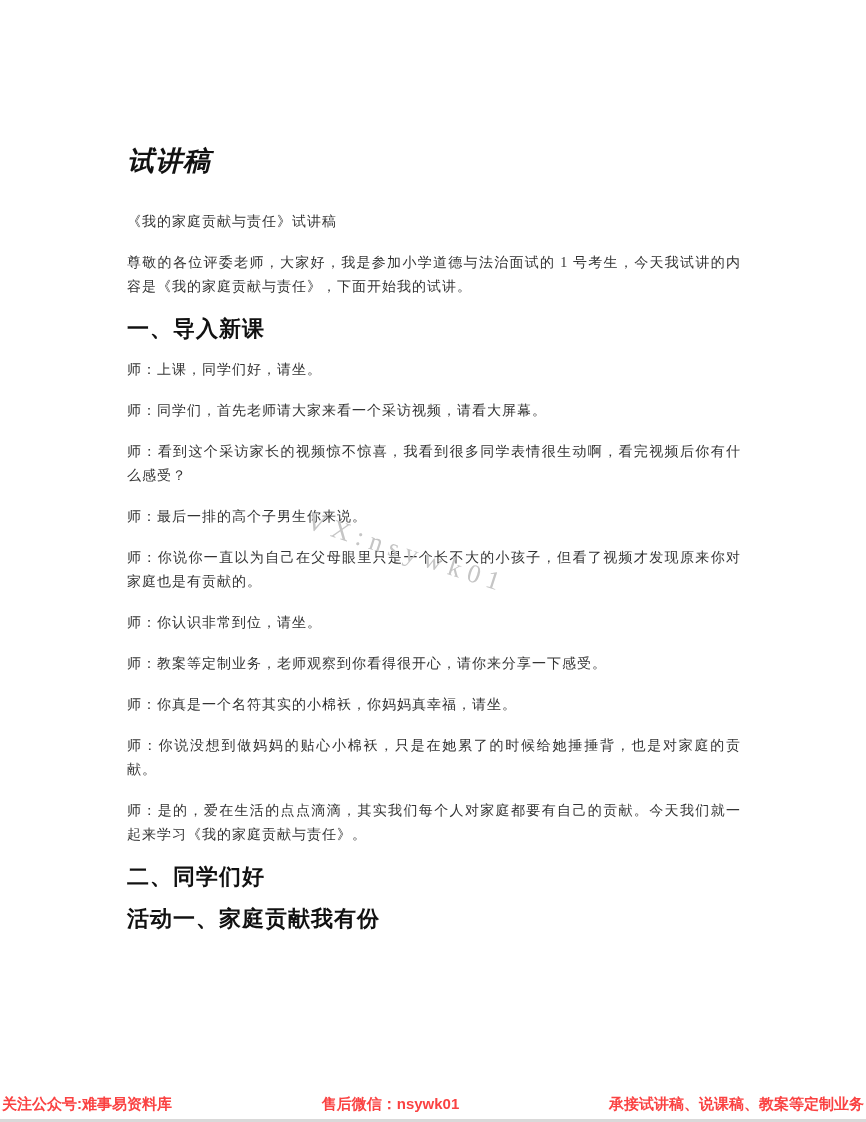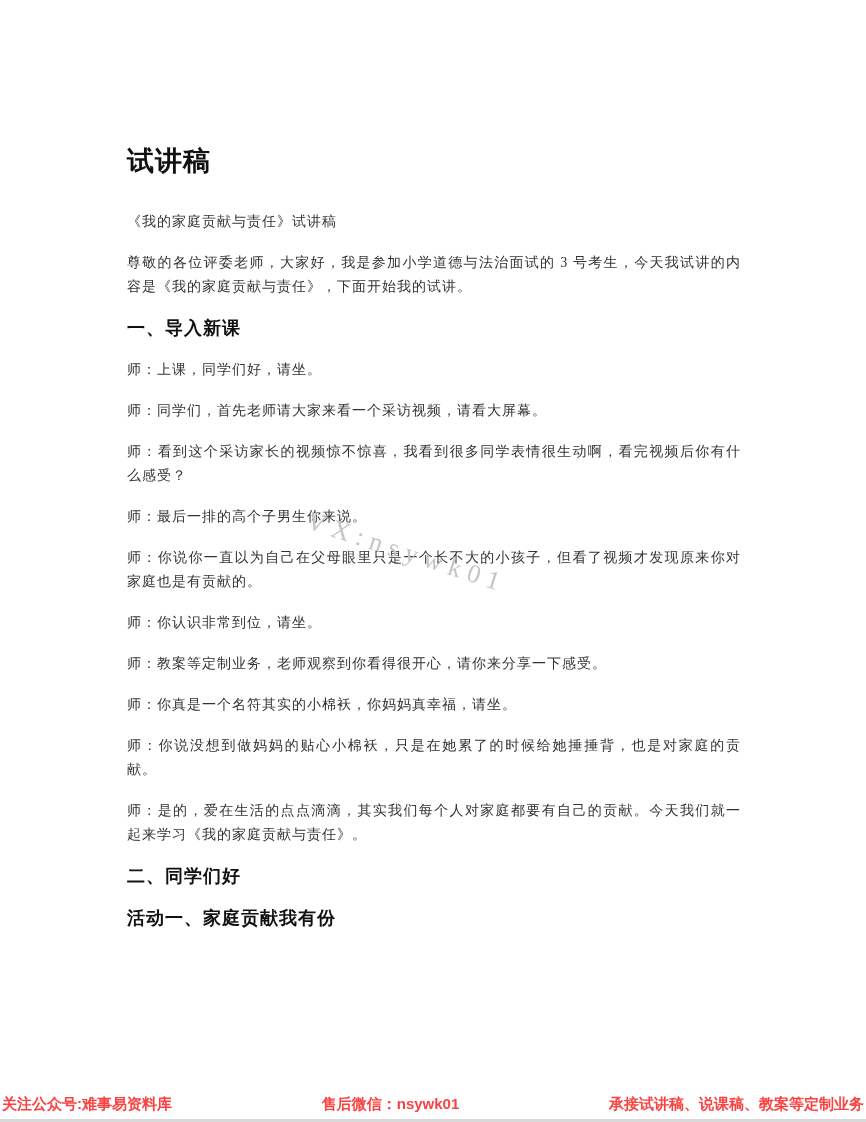--- a/index.html
+++ b/index.html
@@ -22,33 +22,34 @@
     color: #333333;
   }
   .doc-title {
     font-family: "Liberation Sans", "DejaVu Sans", sans-serif;
     font-size: 27px;
     font-weight: 700;
     color: #111111;
     line-height: 30px;
     margin: 0 0 34px 0;
     letter-spacing: 1px;
+    font-style: italic;
   }
   .para {
     font-size: 14px;
     line-height: 24px;
     letter-spacing: 1px;
     margin: 0 0 17px 0;
     color: #333333;
     text-align: justify;
     text-justify: inter-ideograph;
   }
   .section-heading {
     font-family: "Liberation Sans", "DejaVu Sans", sans-serif;
-    font-size: 18px;
+    font-size: 22px;
     font-weight: 700;
     color: #111111;
     line-height: 25px;
     letter-spacing: 1px;
     margin: 0 0 17px 0;
   }
   .watermark {
     position: absolute;
     left: 312px;
     top: 506px;
@@ -87,21 +88,21 @@
 </style>
 </head>
 <body>
 
 <div class="page">
 
   <div class="doc">
     <h1 class="doc-title">试讲稿</h1>
 
     <p class="para">《我的家庭贡献与责任》试讲稿</p>
-    <p class="para">尊敬的各位评委老师，大家好，我是参加小学道德与法治面试的 3 号考生，今天我试讲的内容是《我的家庭贡献与责任》，下面开始我的试讲。</p>
+    <p class="para">尊敬的各位评委老师，大家好，我是参加小学道德与法治面试的 1 号考生，今天我试讲的内容是《我的家庭贡献与责任》，下面开始我的试讲。</p>
 
     <h2 class="section-heading">一、导入新课</h2>
 
     <p class="para">师：上课，同学们好，请坐。</p>
     <p class="para">师：同学们，首先老师请大家来看一个采访视频，请看大屏幕。</p>
     <p class="para">师：看到这个采访家长的视频惊不惊喜，我看到很多同学表情很生动啊，看完视频后你有什么感受？</p>
     <p class="para">师：最后一排的高个子男生你来说。</p>
     <p class="para">师：你说你一直以为自己在父母眼里只是一个长不大的小孩子，但看了视频才发现原来你对家庭也是有贡献的。</p>
     <p class="para">师：你认识非常到位，请坐。</p>
     <p class="para">师：教案等定制业务，老师观察到你看得很开心，请你来分享一下感受。</p>

